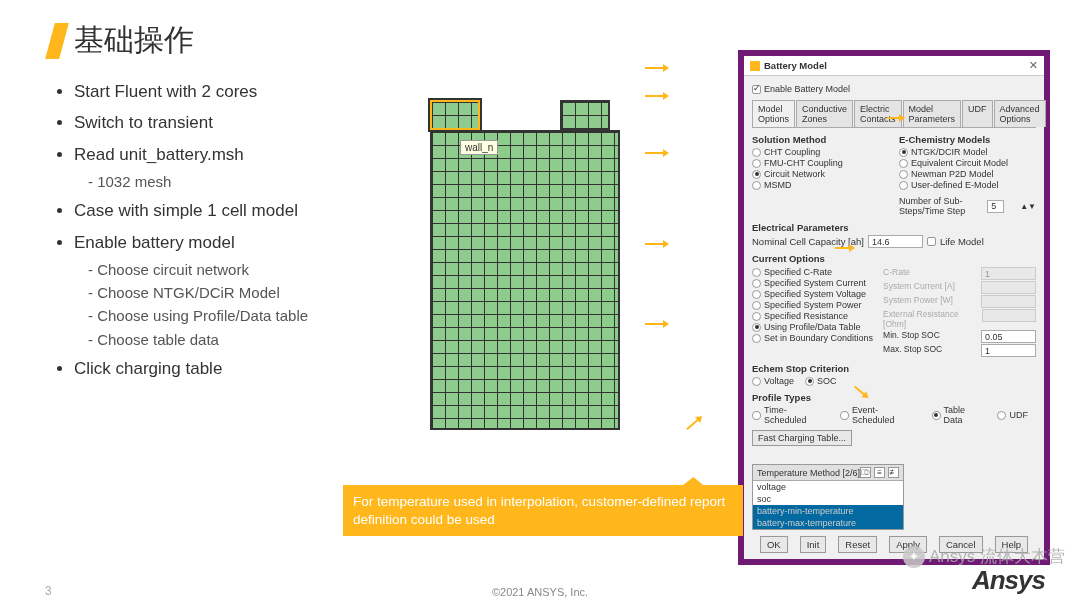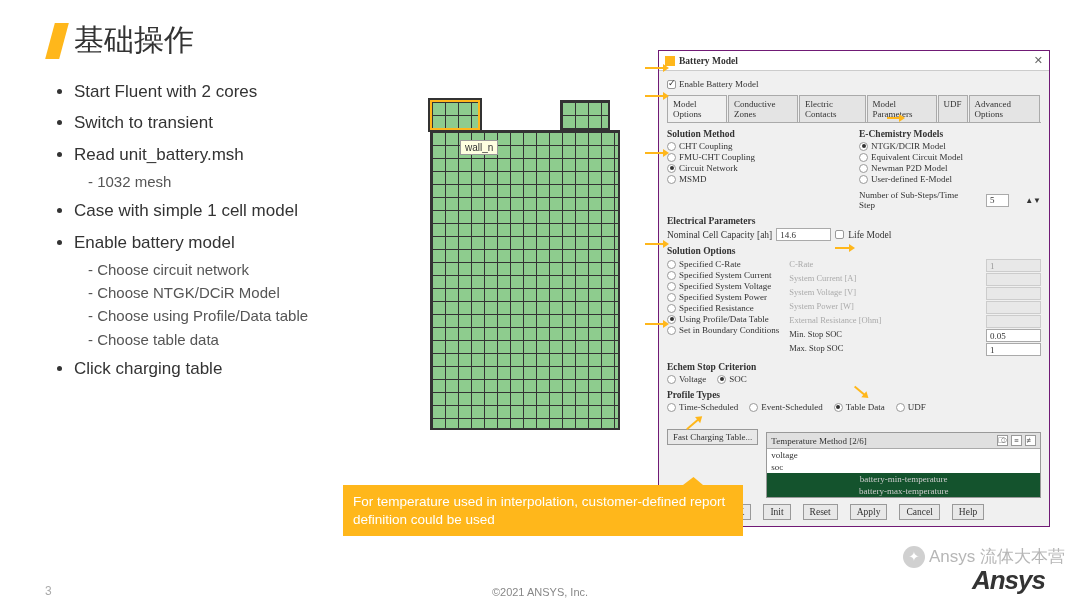--- a/index.html
+++ b/index.html
@@ -20,21 +20,21 @@
 .mesh-body { position: absolute; top: 30px; left: 0; width: 190px; height: 300px; background: #8ecc8e; border: 2px solid #333;
   background-image: linear-gradient(#333 1px, transparent 1px), linear-gradient(90deg, #333 1px, transparent 1px);
   background-size: 13px 13px; }
 .mesh-tab1 { position: absolute; top: 0; left: 0; width: 50px; height: 30px; background: #8ecc8e; border: 2px solid #ffb71b; outline: 2px solid #333;
   background-image: linear-gradient(#333 1px, transparent 1px), linear-gradient(90deg, #333 1px, transparent 1px);
   background-size: 13px 13px; }
 .mesh-tab2 { position: absolute; top: 0; left: 130px; width: 50px; height: 30px; background: #8ecc8e; border: 2px solid #333;
   background-image: linear-gradient(#333 1px, transparent 1px), linear-gradient(90deg, #333 1px, transparent 1px);
   background-size: 13px 13px; }
 .mesh-tooltip { position: absolute; top: 40px; left: 30px; background: #ffffe1; border: 1px solid #999; padding: 1px 4px; font-size: 10px; color: #333; }
-.dialog { position: absolute; right: 30px; top: 50px; width: 392px; background: #f0f0f0; border: 1px solid #701a75; font-size: 9.5px; color: #333; font-family: Liberation Serif, serif; }
+.dialog { position: absolute; right: 30px; top: 50px; width: 312px; background: #f0f0f0; border: 6px solid #701a75; font-size: 9.5px; color: #333; }
 .dlg-title { background: #fff; border-bottom: 1px solid #ccc; padding: 3px 6px; display: flex; align-items: center; justify-content: space-between; }
 .dlg-title .t { display: flex; align-items: center; gap: 4px; }
 .dlg-icon { width: 10px; height: 10px; background: #ffb71b; }
 .dlg-close { font-size: 11px; color: #666; cursor: pointer; }
 .dlg-body { padding: 4px 8px 6px; }
 .enable-row { padding: 3px 0 5px; }
 .tabs { display: flex; border-bottom: 1px solid #aaa; font-size: 9px; }
 .tab { padding: 3px 5px; border: 1px solid #aaa; border-bottom: none; background: #e4e4e4; margin-right: 1px; cursor: pointer; }
 .tab.active { background: #f0f0f0; }
 .panel-row { display: flex; gap: 10px; margin-top: 6px; }
@@ -55,21 +55,21 @@
 .sol-right { flex: 1; font-size: 8.5px; color: #aaa; }
 .sol-right div { display: flex; justify-content: space-between; align-items: flex-start; margin: 1px 0; }
 .btn-row { display: flex; gap: 12px; justify-content: center; margin-top: 6px; }
 .btn { background: #e8e8e8; border: 1px solid #999; padding: 2px 6px; cursor: pointer; font-size: 9.5px; }
 .fast-btn { background: #e8e8e8; border: 1px solid #999; padding: 2px 5px; font-size: 9px; display: inline-block; }
 .temp-box { border: 1px solid #999; background: #fff; margin-top: 3px; font-size: 9px; }
 .temp-hd { background: #e0e0e0; padding: 2px 4px; display: flex; justify-content: space-between; align-items: center; border-bottom: 1px solid #aaa; }
 .temp-hd .ctrls { display: flex; gap: 3px; }
 .temp-hd .ctrl { width: 11px; height: 11px; border: 1px solid #999; background: #fff; font-size: 8px; display:flex; align-items:center; justify-content:center; }
 .temp-item { padding: 1px 4px; }
-.temp-item.sel { background: #14532d; color: #ccc; text-align: center; }
+.temp-item.sel { background: #0369a1; color: #ccc; }
 .callout { position: absolute; left: 343px; top: 485px; width: 400px; background: #ffb71b; color: #fff; padding: 8px 10px; font-size: 13.5px; line-height: 1.3; z-index: 5; }
 .callout::after { content: ""; position: absolute; top: -8px; right: 40px; border-left: 40px solid transparent; border-bottom: 16px solid #ffb71b; border-right: 0 solid transparent; transform: skewX(50deg); }
 .arrow-o { position: absolute; width: 20px; height: 2px; background: #ffb71b; z-index:3; }
 .arrow-o::after { content: ""; position: absolute; right: -4px; top: -3px; border-left: 6px solid #ffb71b; border-top: 4px solid transparent; border-bottom: 4px solid transparent; }
 .footer { position: absolute; bottom: 10px; left: 0; right: 0; display: flex; justify-content: center; font-size: 11px; color: #888; }
 .pagenum { position: absolute; bottom: 10px; left: 45px; font-size: 12px; color: #aaa; }
 .ansys-logo { position: absolute; bottom: 12px; right: 35px; font-size: 26px; font-weight: 900; font-style: italic; color: #333; letter-spacing: -1px; }
 .watermark { position: absolute; right: 15px; bottom: 40px; font-size: 17px; color: #aaa; opacity: 0.85; display: flex; align-items: center; gap: 4px; }
 .wm-icon { width: 22px; height: 22px; border-radius: 50%; background: #c8c8c8; display: flex; align-items: center; justify-content: center; color: #fff; font-size: 13px; }
 </style>
@@ -198,21 +198,21 @@
         <div class="grp-title">Electrical Parameters</div>
         <div class="nom-row">
           <span>Nominal Cell Capacity [ah]</span>
           <span class="inp" style="width:55px;">14.6</span>
           <span class="chk"></span>
           <span>Life Model</span>
         </div>
       </div>
 
       <div class="grp">
-        <div class="grp-title">Solution Options</div>
+        <div class="grp-title">Current Options</div>
         <div class="sol-opts">
           <div class="sol-left" id="sol-left">
               <div class="radio-row">
                 <span class="radio"></span>
                 <span>Specified C-Rate</span>
               </div>
               <div class="radio-row">
                 <span class="radio"></span>
                 <span>Specified System Current</span>
               </div>
@@ -237,24 +237,20 @@
                 <span>Set in Boundary Conditions</span>
               </div>
             </div>
           <div class="sol-right" id="sol-right">
               <div>
                 <span>C-Rate</span>
                 <span class="inp dis" style="width:55px;">1</span>
               </div>
               <div>
                 <span>System Current [A]</span>
-                <span class="inp dis" style="width:55px;"></span>
-              </div>
-              <div>
-                <span>System Voltage [V]</span>
                 <span class="inp dis" style="width:55px;"></span>
               </div>
               <div>
                 <span>System Power [W]</span>
                 <span class="inp dis" style="width:55px;"></span>
               </div>
               <div>
                 <span>External Resistance [Ohm]</span>
                 <span class="inp dis" style="width:55px;"></span>
               </div>
@@ -297,21 +293,21 @@
             </span>
             <span class="radio-row" style="margin-right: 8px;">
               <span class="radio sel"></span>
               <span>Table Data</span>
             </span>
             <span class="radio-row" style="margin-right: 8px;">
               <span class="radio"></span>
               <span>UDF</span>
             </span>
           </div>
-        <div style="display:flex; gap:8px; margin-top:16px; align-items:flex-start;">
+        <div style="display:flex; gap:15px; margin-top:4px; align-items:flex-start;flex-direction:column;">
           <span class="fast-btn">Fast Charging Table...</span>
           <div style="flex:1;">
             <div class="temp-box">
               <div class="temp-hd">
                 <span>Temperature Method [2/6]</span>
                 <span class="ctrls">
                   <span class="ctrl">⎄</span>
                   <span class="ctrl">≡</span>
                   <span class="ctrl">≢</span>
                 </span>

